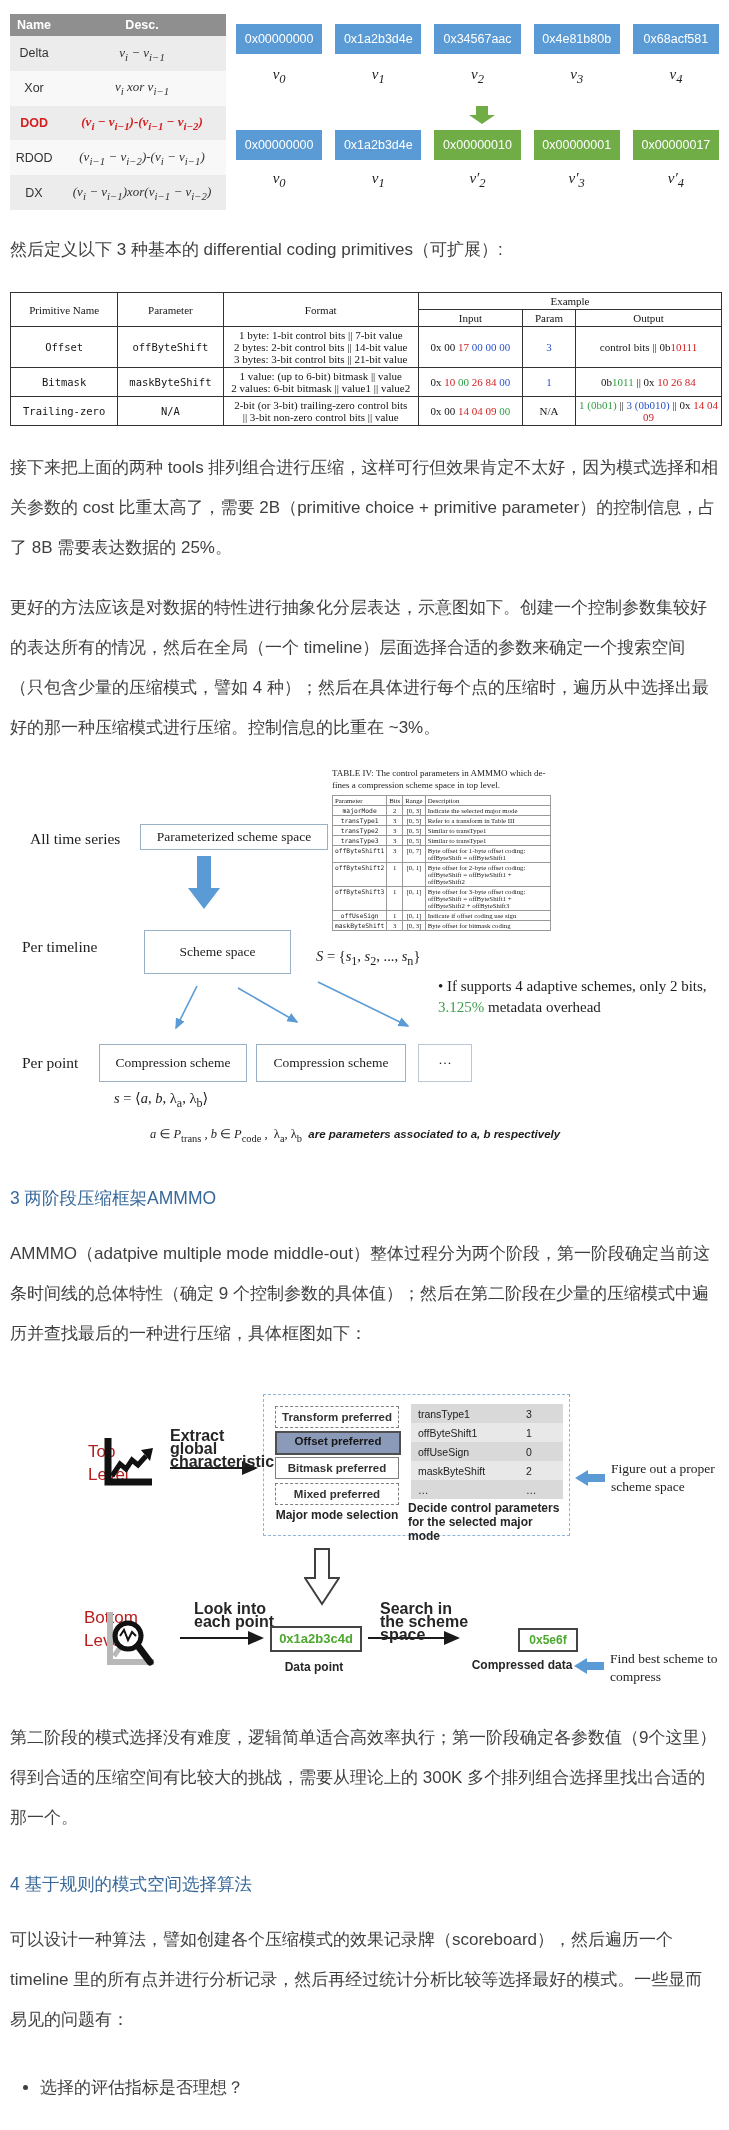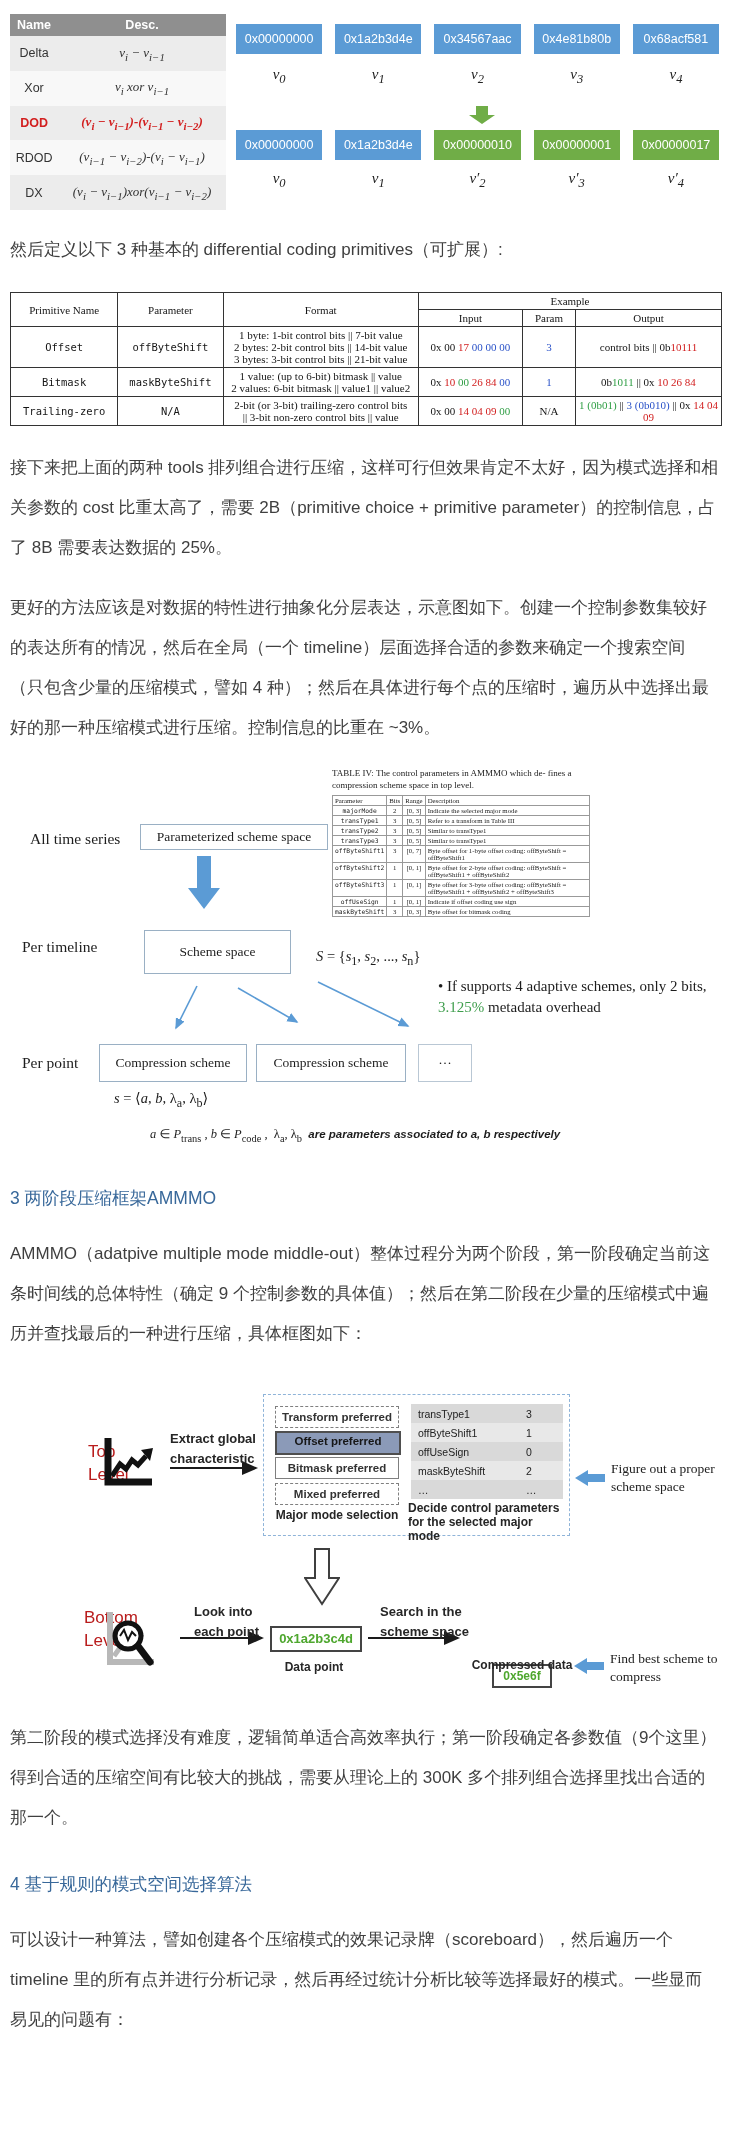--- a/index.html
+++ b/index.html
@@ -29,21 +29,21 @@
   
   .ptable{border-collapse:collapse;width:712px;font-family:"Liberation Serif",serif;font-size:11px;text-align:center;margin:22px 0;color:#151515;}
   .ptable th,.ptable td{border:1px solid #333;padding:2px 3px;font-weight:normal;}
   .ptable .mono{font-family:"DejaVu Sans Mono",monospace;font-size:10.5px;}
 
   
   .diag1{position:relative;height:384px;margin:14px 0 0;font-family:"Liberation Serif",serif;color:#1d1d1d;}
   .abs{position:absolute;}
   .dbox{position:absolute;border:1px solid #9ab0c4;background:#fff;text-align:center;font-size:13.5px;color:#1d1d1d;}
   .dlabel{position:absolute;font-size:15.5px;color:#1d1d1d;}
-  .t4{position:absolute;left:322px;top:0;width:258px;color:#222;}
+  .t4{position:absolute;left:322px;top:0;width:219px;color:#222;}
   .t4cap{font-size:9px;line-height:1.3;}
   .t4 table{border-collapse:collapse;width:100%;font-size:6.8px;margin-top:4px;}
   .t4 th{border:1px solid #999;padding:1px 2px;font-weight:normal;text-align:left;}
   .t4 td{border:1px solid #999;padding:1px 2px;vertical-align:top;text-align:center;}
   .t4 td:first-child{font-family:"DejaVu Sans Mono",monospace;font-size:6.3px;}
   .t4 td:last-child{text-align:left;}
   .note{position:absolute;font-size:15px;line-height:21px;}
   .note::before{content:"• ";}
   .foot{position:absolute;font-size:12.5px;}
   .foot b{font-family:"Liberation Sans",sans-serif;font-size:11.5px;}
@@ -54,21 +54,21 @@
   .modebox{position:absolute;width:122px;height:20px;line-height:20px;text-align:center;border:1px solid #7f7f7f;background:#fff;font-weight:bold;font-size:11.5px;color:#333;}
   .modebox.sel{background:#8b9ab8;border:2px solid #4f4f4f;line-height:17px;color:#161616;}
   .cap{position:absolute;font-weight:bold;font-size:12px;color:#262626;line-height:14px;}
   .ptab{position:absolute;left:401px;top:30px;width:152px;}
   .ptab table{width:100%;border-collapse:collapse;font-size:10.5px;color:#222;}
   .ptab td{height:19px;padding:0 7px;}
   .ptab td:last-child{width:30px;}
   .ptab tr:nth-child(odd){background:#d9d9d9;}
   .ptab tr:nth-child(even){background:#e8e8e8;}
   .lvl{position:absolute;font-size:17px;color:#b91c1c;line-height:23px;margin-left:44px;}
-  .sbold{position:absolute;font-weight:bold;font-size:13px;color:#262626;line-height:20px;}
+  .sbold{position:absolute;font-weight:bold;font-size:16px;color:#262626;line-height:13px;}
   .sernote{position:absolute;font-family:"Liberation Serif",serif;font-size:13.5px;line-height:18px;color:#222;}
   .hexval{position:absolute;border:2px solid #444;background:#fff;color:#4ea72e;font-weight:bold;font-size:13px;text-align:center;}
 
   
   ul.blist{margin:28px 0 0;padding-left:30px;}
   ul.blist li{margin-bottom:30px;line-height:40px;}
 </style>
 </head>
 <body>
 
@@ -363,27 +363,31 @@
       <path d="M8 6 V56 H52" stroke="#b8b8b8" stroke-width="6" fill="none"></path>
       <polyline points="12,50 22,36 30,42 40,28" stroke="#b8b8b8" stroke-width="5" fill="none"></polyline>
       <circle cx="26" cy="30" r="13" stroke="#111" stroke-width="5" fill="#fff"></circle>
       <polyline points="18,30 22,24 26,34 30,26 34,30" stroke="#111" stroke-width="2" fill="none"></polyline>
       <line x1="36" y1="40" x2="48" y2="56" stroke="#111" stroke-width="7" stroke-linecap="round"></line>
     </svg>
     <div class="sbold" style="left:184px;top:228px;width:80px;">Look into each point</div>
     <div class="hexval" style="left:260px;top:252px;width:88px;height:22px;line-height:22px;">0x1a2b3c4d</div>
     <div class="cap" style="left:258px;top:286px;width:92px;text-align:center;">Data point</div>
     <div class="sbold" style="left:370px;top:228px;width:95px;">Search in the scheme space</div>
-    <div class="hexval" style="left:482px;top:254px;width:56px;height:20px;line-height:20px;font-size:12px;margin-top:36px;">0x5e6f</div>
+    <div class="hexval" style="left:508px;top:254px;width:56px;height:20px;line-height:20px;font-size:12px;">0x5e6f</div>
     <div class="cap" style="left:460px;top:284px;width:104px;text-align:center;">Compressed data</div>
     <svg class="abs" style="left:564px;top:284px;" width="30" height="16">
       <polygon points="30,4 13,4 13,0 0,8 13,16 13,12 30,12" fill="#5b9bd5"></polygon>
     </svg>
     <div class="sernote" style="left:600px;top:276px;width:128px;">Find best scheme to compress</div>
   </div>
 
   <p class="body">第二阶段的模式选择没有难度，逻辑简单适合高效率执行；第一阶段确定各参数值（9个这里）得到合适的压缩空间有比较大的挑战，需要从理论上的 300K 多个排列组合选择里找出合适的那一个。</p>
 
   <h2 class="sec">4  基于规则的模式空间选择算法</h2>
   <p class="body">可以设计一种算法，譬如创建各个压缩模式的效果记录牌（scoreboard），然后遍历一个 timeline 里的所有点并进行分析记录，然后再经过统计分析比较等选择最好的模式。一些显而易见的问题有：</p>
 
+  <ul class="blist">
+    <li>选择的评估指标是否理想？</li>
+
+  </ul>
 
 </div>
 
 </body></html>

